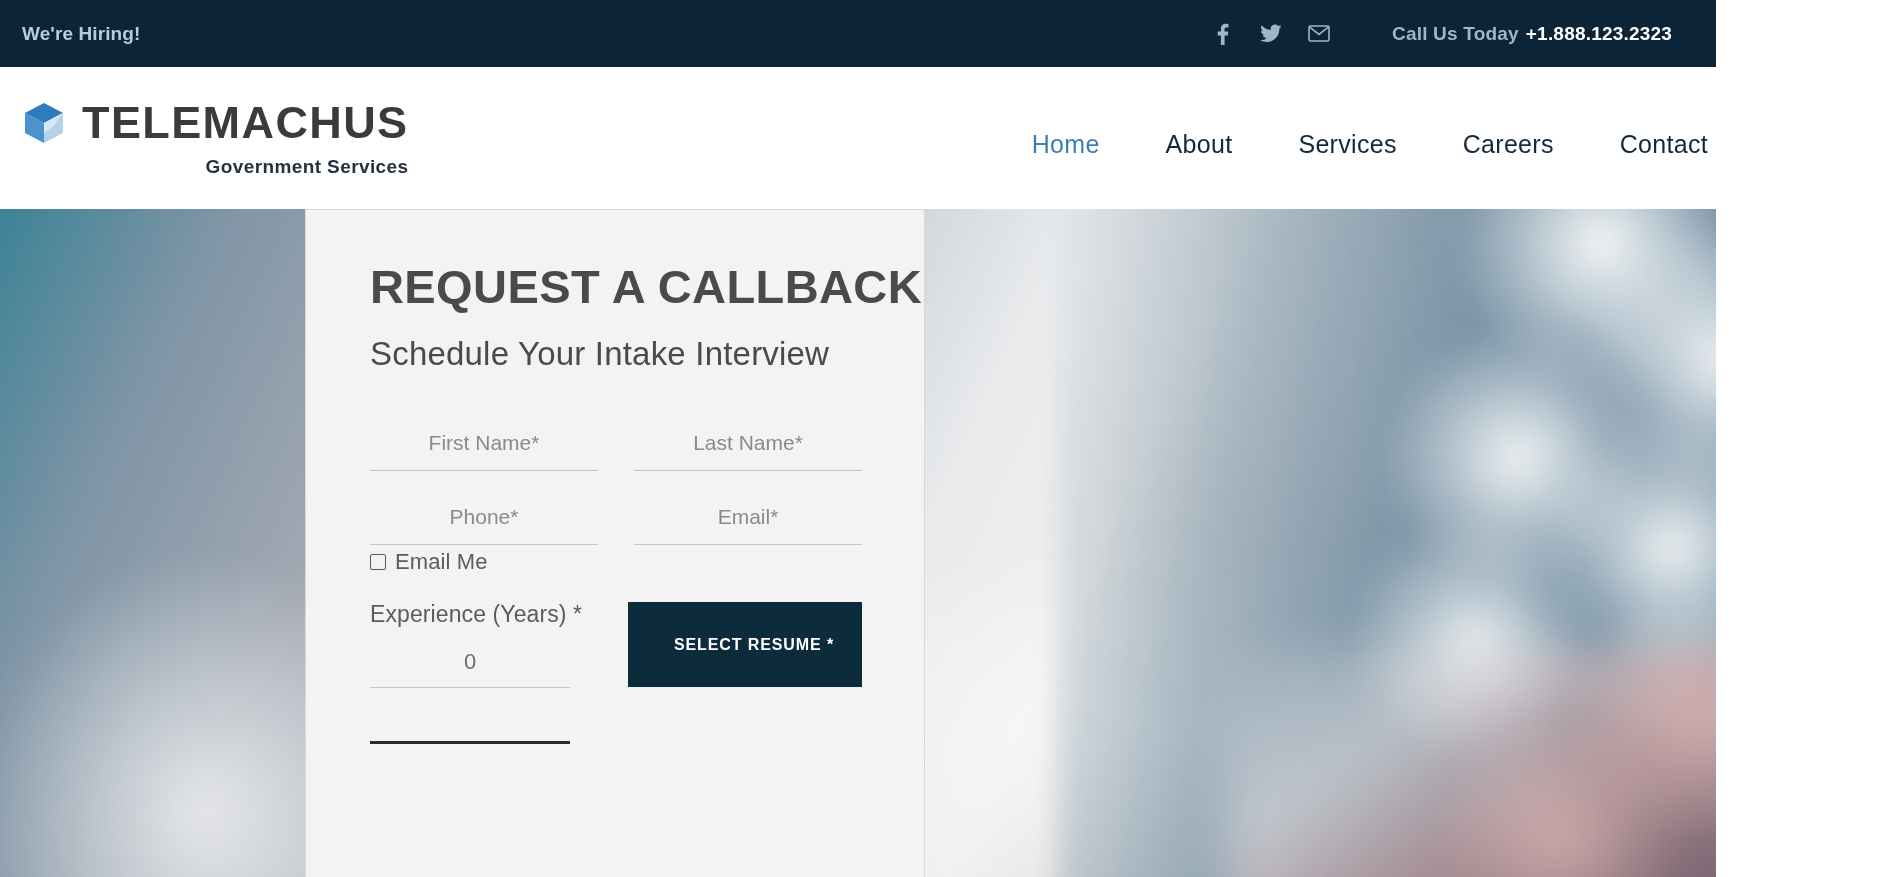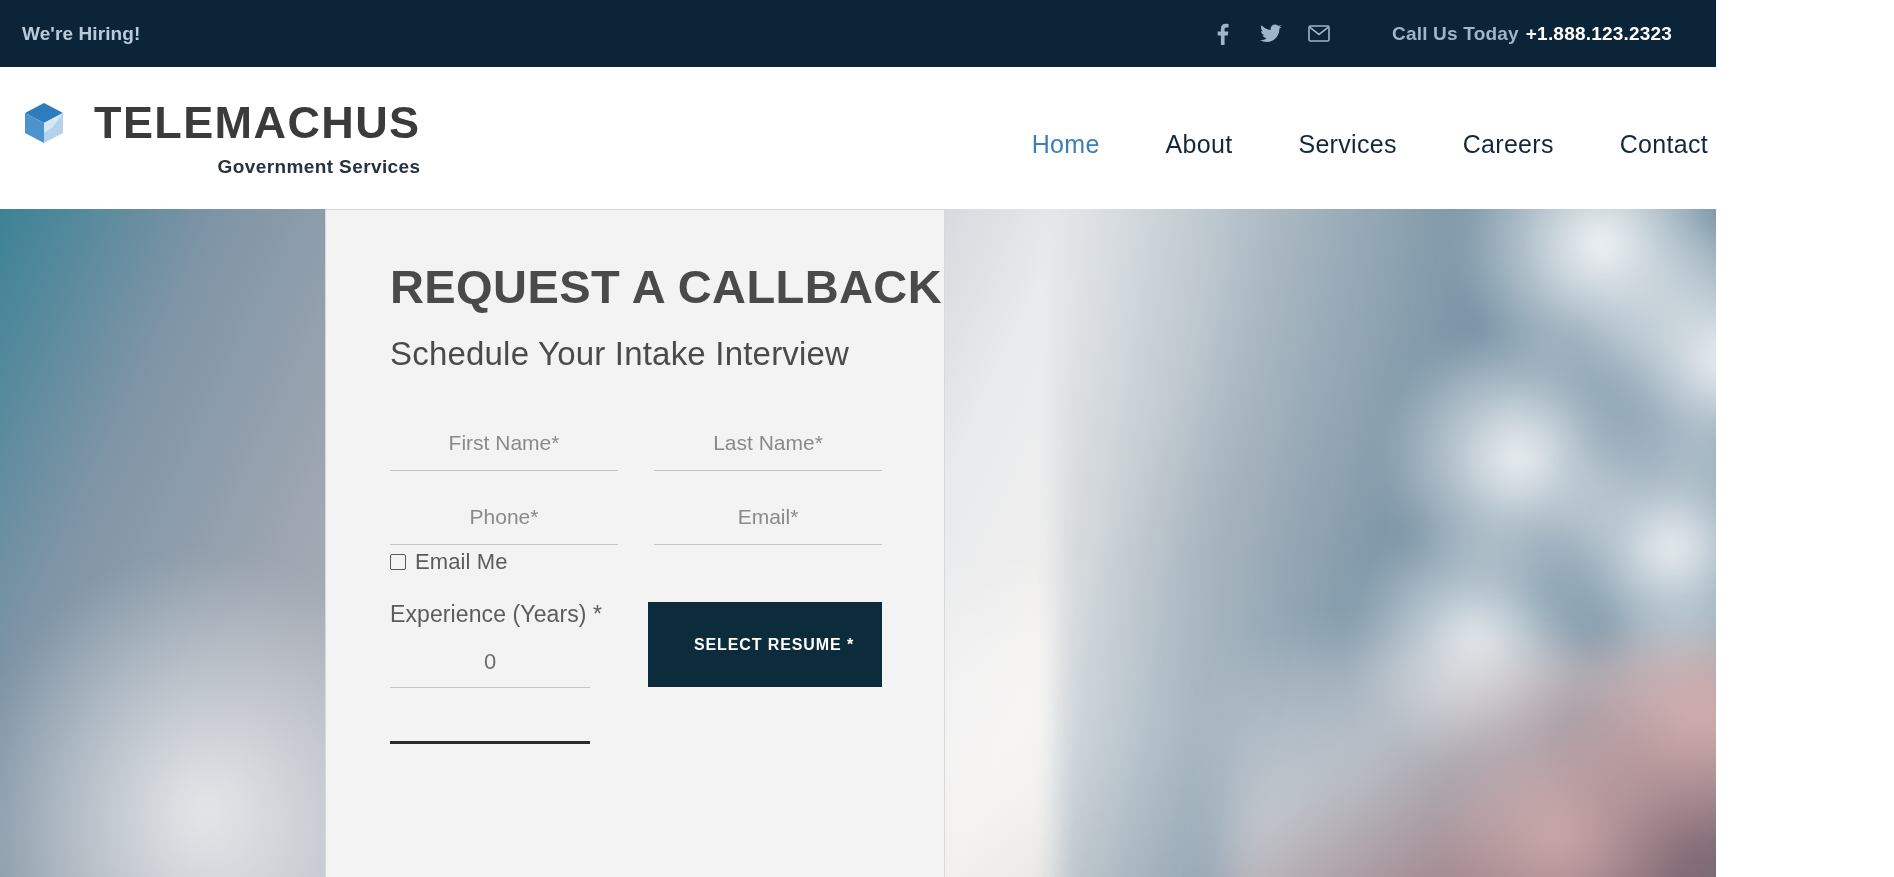--- a/index.html
+++ b/index.html
@@ -60,21 +60,20 @@
   }
   .brand { display: flex; flex-direction: column; align-items: flex-start; }
   .brand-row { display: flex; align-items: center; gap: 14px; }
   .logo-mark { width: 48px; height: 48px; flex: none; }
   .brand-name {
     font-size: 45px;
     font-weight: bold;
     color: #3b3b3b;
     letter-spacing: 1.4px;
     line-height: 1;
-    margin-left: 12px;
   }
   .brand-sub {
     font-size: 19px;
     font-weight: bold;
     color: #26333f;
     letter-spacing: .4px;
     align-self: flex-end;
     margin-top: 9px;
   }
 
@@ -163,21 +162,20 @@
     position: absolute;
     left: 305px;
     top: 0;
     width: 620px;
     height: 668px;
     background: #f3f3f3;
     border-left: 1px solid #d8d8d8;
     border-right: 1px solid #d8d8d8;
     border-top: 1px solid #d8d8d8;
     padding: 52px 62px 0 64px;
-    margin-left: 20px;
   }
   .form-title {
     font-size: 47px;
     font-weight: bold;
     color: #4a4a4a;
     letter-spacing: .4px;
     line-height: 1.05;
     white-space: nowrap;
   }
   .form-subtitle {

